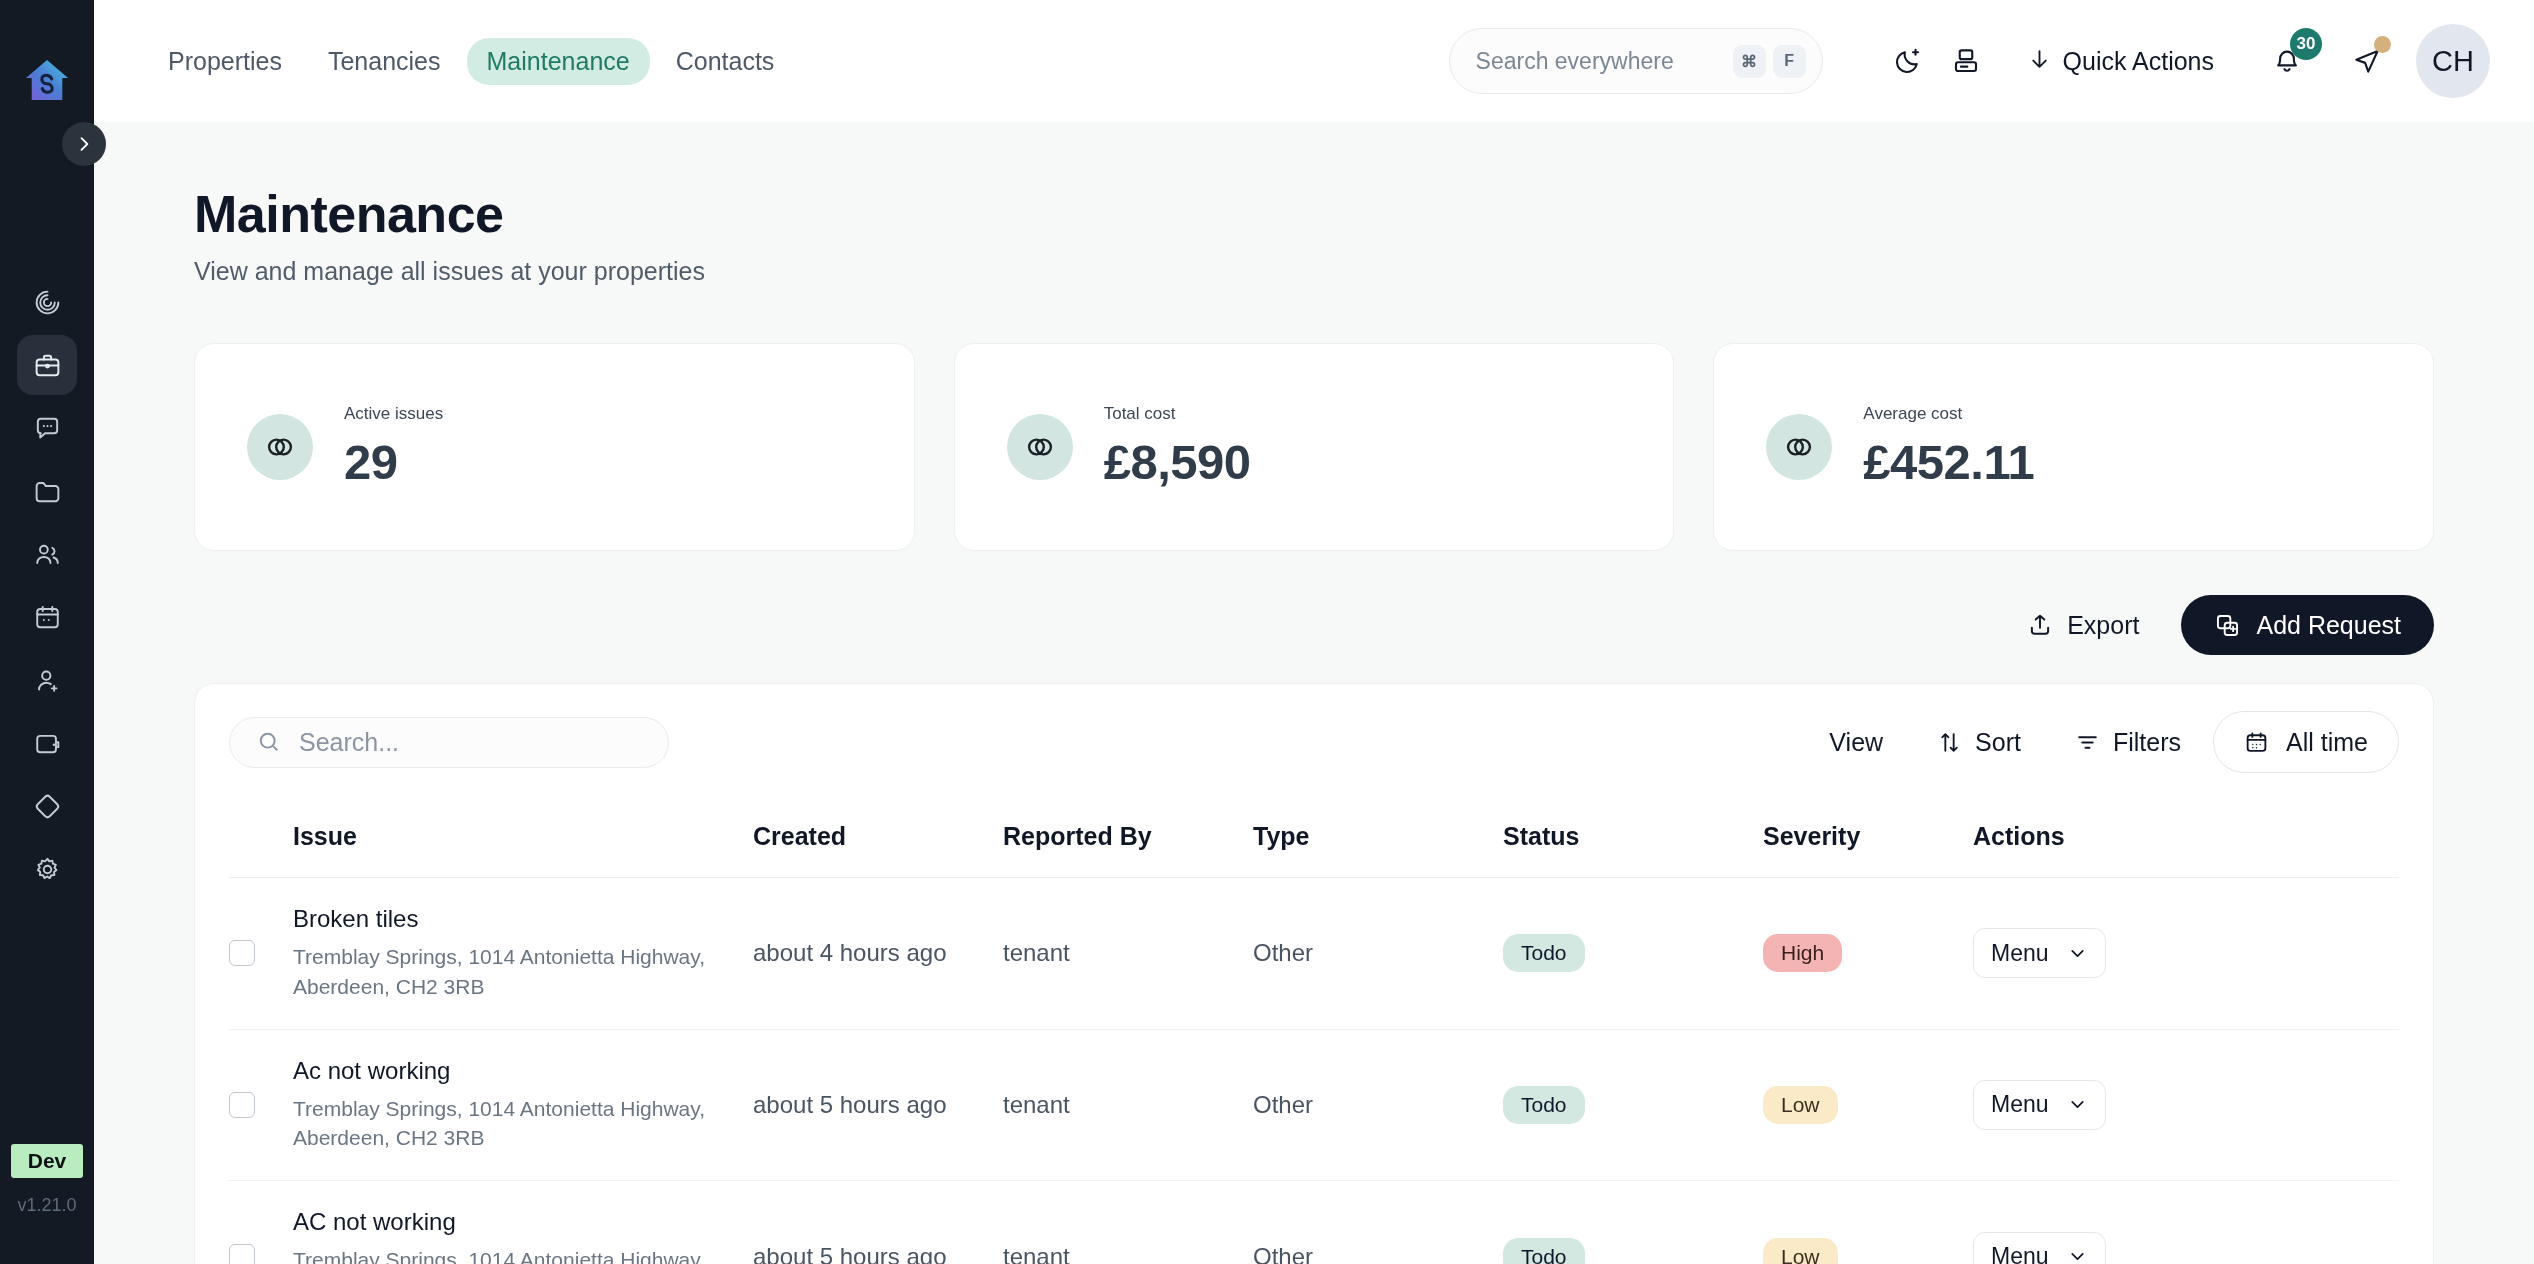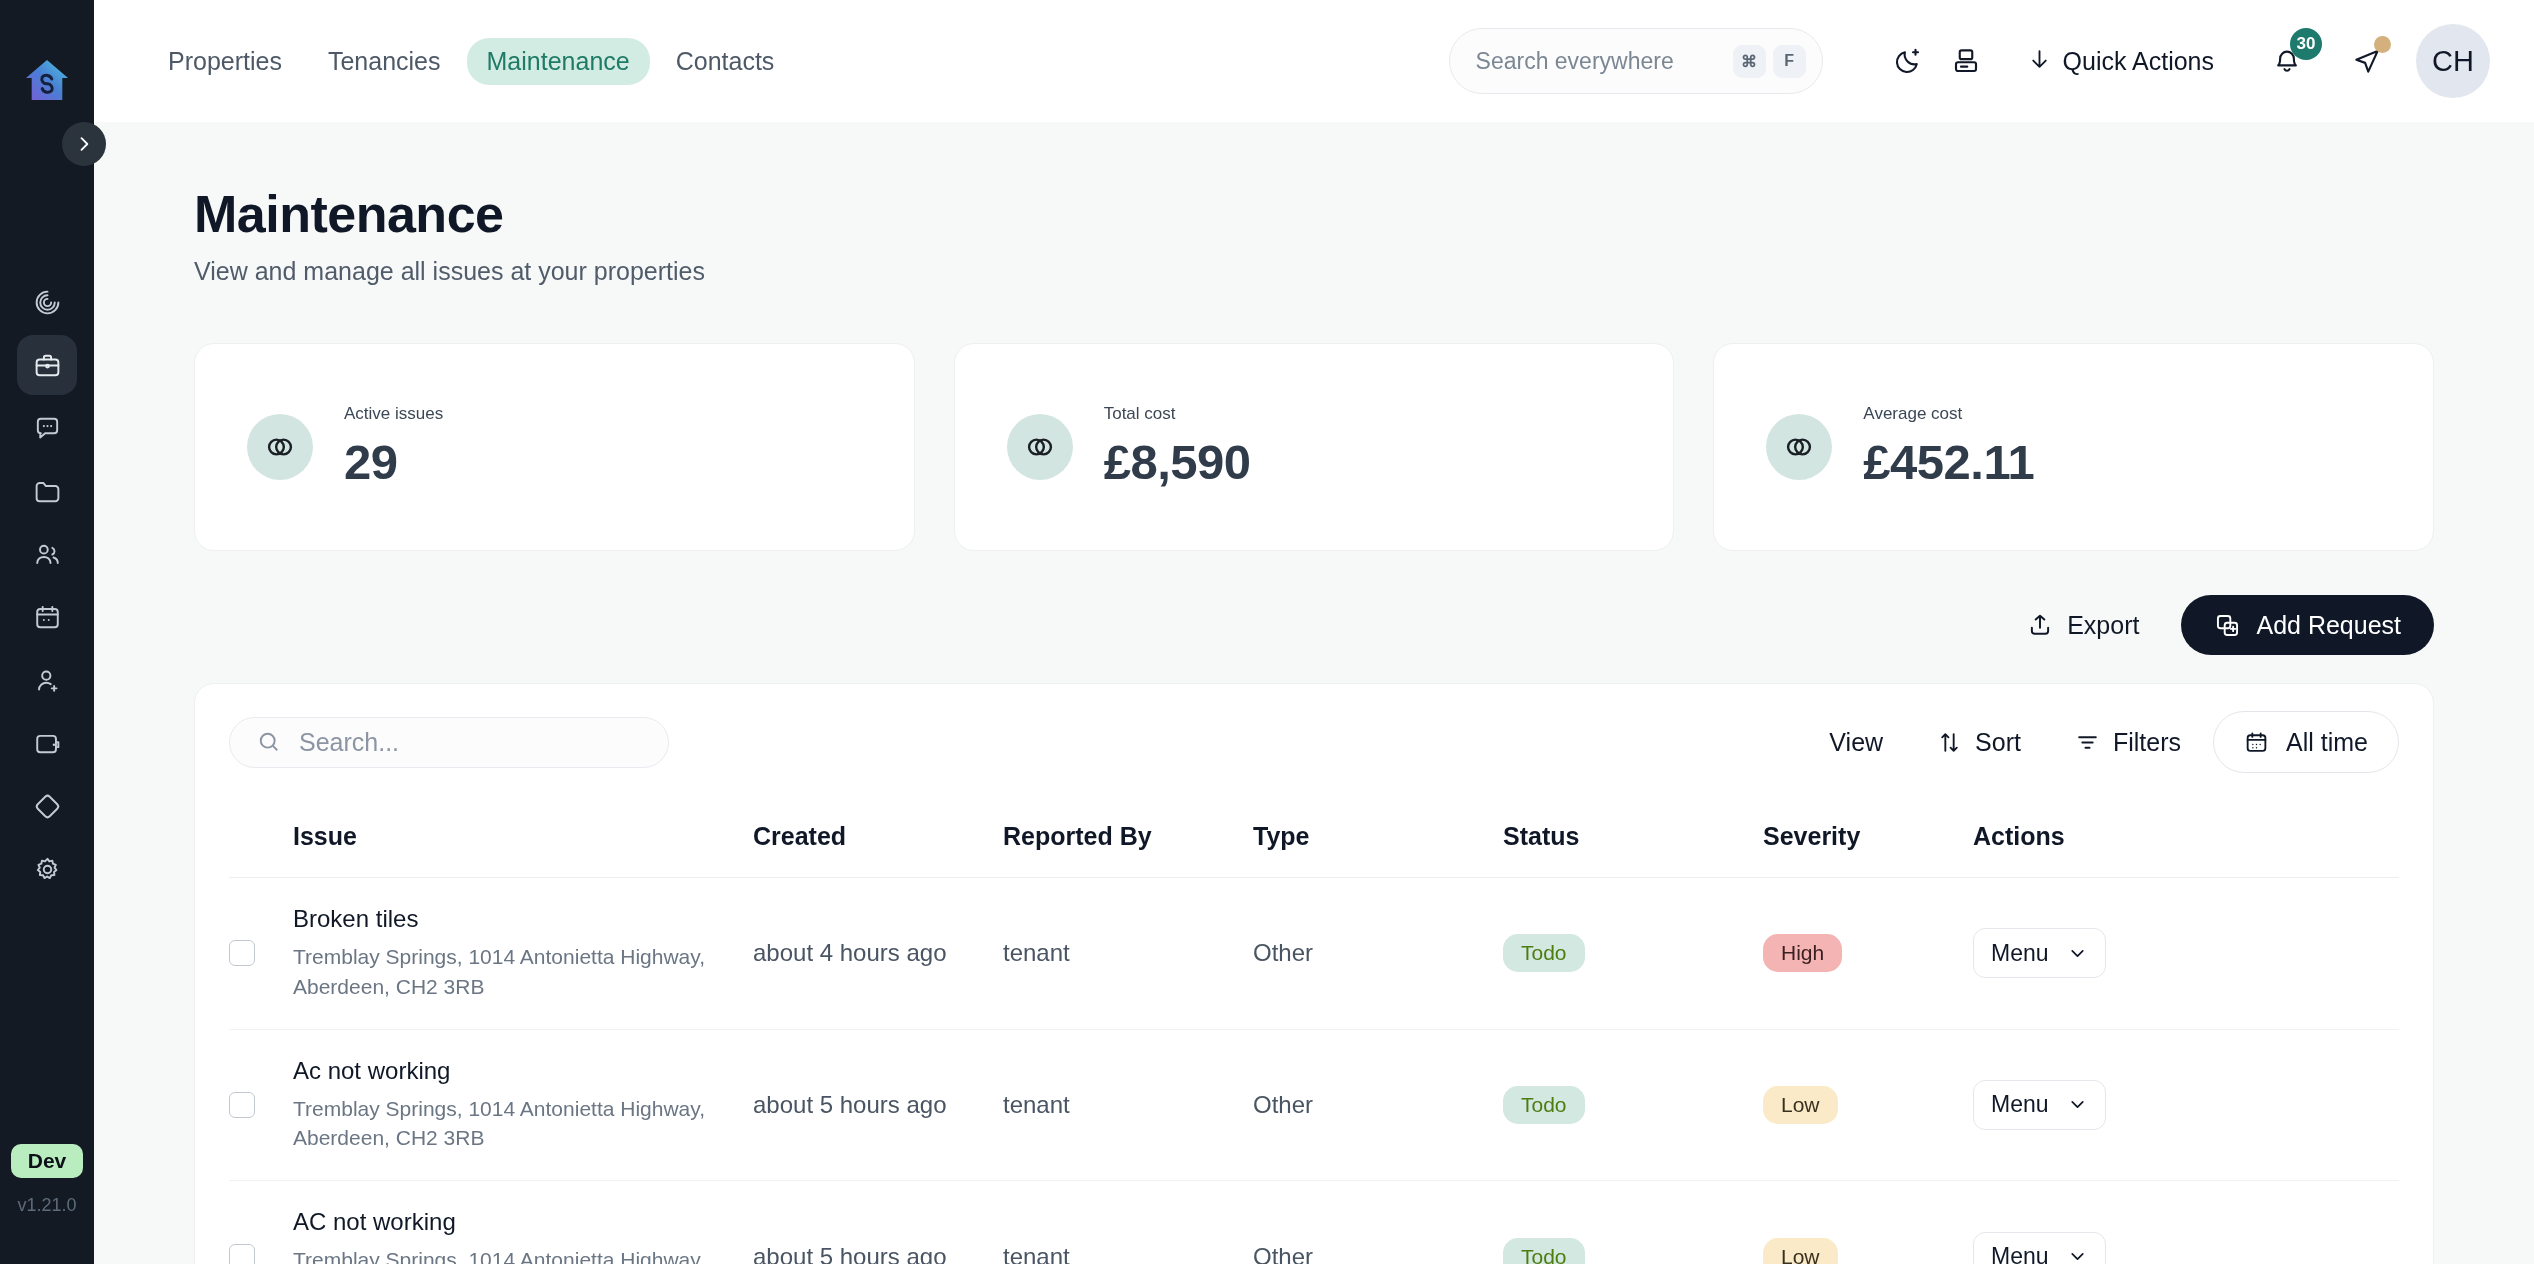--- a/index.html
+++ b/index.html
@@ -34,21 +34,21 @@
     position: absolute; left: 62px; top: 122px;
     width: 44px; height: 44px; border-radius: 50%;
     background: #2b333d; border: none;
     display: flex; align-items: center; justify-content: center;
     cursor: pointer; z-index: 20;
   }
   .expand-btn svg { width: 20px; height: 20px; stroke: #ffffff; fill: none; stroke-width: 2.2; stroke-linecap: round; stroke-linejoin: round; }
   .side-bottom { position: absolute; bottom: 48px; left: 0; width: 94px; text-align: center; }
   .dev-badge {
     display: inline-block; background: #b9edc0; color: #0d1117;
-    font-size: 21px; font-weight: 600; padding: 5px 17px; border-radius: 10px;
+    font-size: 21px; font-weight: 600; padding: 5px 17px; border-radius: 3px;
   }
   .version { margin-top: 17px; font-size: 18px; color: #5d6b7a; }
 
   
   .main { flex: 1; height: 1264px; display: flex; flex-direction: column; min-width: 0; }
 
   
   .topbar {
     height: 122px; background: #ffffff;
     display: flex; align-items: center; flex: 0 0 122px;
@@ -174,21 +174,21 @@
   .chk {
     width: 26px; height: 26px; border: 1.6px solid #c2c8d0; border-radius: 6px;
     background: #fff; cursor: pointer; display: block;
   }
   .issue-title { font-size: 24px; color: #101828; margin-bottom: 9px; }
   .issue-addr { font-size: 21px; color: #6b7684; line-height: 1.42; }
   .cell-txt { font-size: 24px; color: #4a5563; }
   .badge {
     display: inline-block; font-size: 21px; padding: 7px 18px; border-radius: 15px;
   }
-  .badge.todo { background: #d2e8e1; color: #4d7c0f; }
+  .badge.todo { background: #d2e8e1; color: #0f172a; }
   .badge.high { background: #f4b4b4; color: #3a1f1f; }
   .badge.low  { background: #fbeac7; color: #3a3020; }
   .menu-btn {
     display: inline-flex; align-items: center; gap: 18px;
     border: 1px solid #e4e7eb; border-radius: 12px; height: 50px; padding: 0 17px;
     background: #fff; cursor: pointer; font-family: inherit;
   }
   .menu-btn span { font-size: 23px; color: #101828; }
   .menu-btn svg { width: 21px; height: 21px; stroke: #101828; fill: none; stroke-width: 2; stroke-linecap: round; stroke-linejoin: round; }
 </style>

